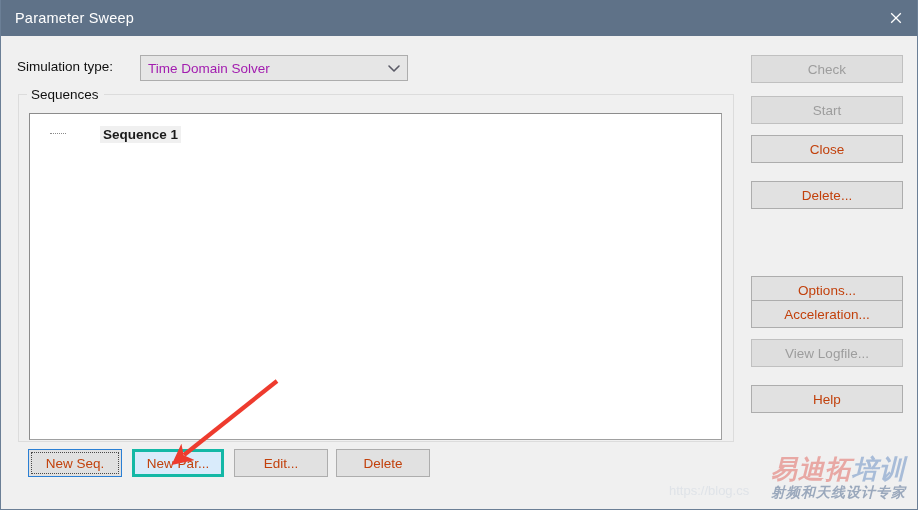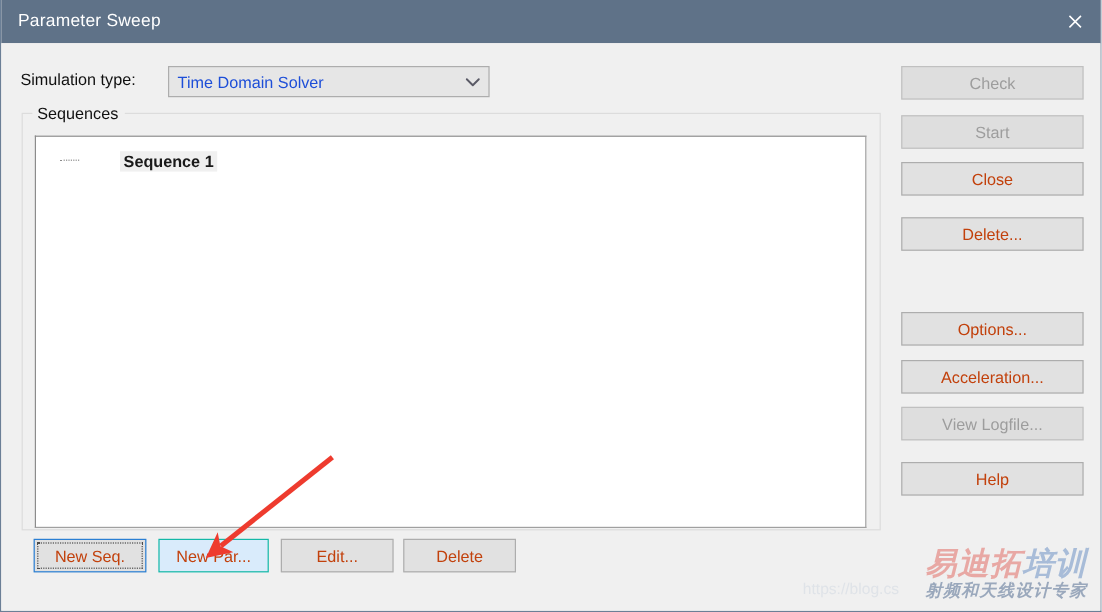--- a/index.html
+++ b/index.html
@@ -77,21 +77,21 @@
     background: #e6e6e6;
     border: 1px solid #adadad;
     box-sizing: border-box;
     display: flex;
     align-items: center;
     cursor: default;
   }
   .combobox-value {
     margin-left: 7px;
     font-size: 13.5px;
-    color: #1d4ed8;
+    color: #a21caf;
     white-space: nowrap;
     flex: 1;
   }
   .combobox-arrow {
     width: 26px;
     display: flex;
     align-items: center;
     justify-content: center;
   }
 
@@ -182,37 +182,37 @@
     border: 1px solid #2a7fd4;
     background: #e1e1e1;
   }
   .btn.focused .focus-ring {
     position: absolute;
     left: 2px; top: 2px; right: 2px; bottom: 2px;
     border: 1px dotted #4a4a4a;
     pointer-events: none;
   }
   .btn.hovered {
-    border: 1px solid #14b8a6;
+    border: 3px solid #14b8a6;
     background: #d9ebfb;
   }
 
   .btn-newseq  { left: 27px;  top: 449px; width: 94px;  height: 28px; }
   .btn-newpar  { left: 131px; top: 449px; width: 92px;  height: 28px; }
   .btn-edit    { left: 233px; top: 449px; width: 94px;  height: 28px; }
   .btn-delete  { left: 335px; top: 449px; width: 94px;  height: 28px; }
 
   
   .btn-right { left: 750px; width: 152px; height: 28px; }
   .btn-check        { top: 55px; }
   .btn-start        { top: 96px; }
   .btn-close        { top: 135px; }
   .btn-import       { top: 181px; }
   .btn-resulttpl    { top: 221px; }
-  .btn-options      { top: 260px; }
+  .btn-options      { top: 276px; }
   .btn-acceleration { top: 300px; }
   .btn-viewlogfile  { top: 339px; }
   .btn-help         { top: 385px; }
 
   
   .annotation-arrow {
     position: absolute;
     left: 0; top: 0;
     width: 918px;
     height: 510px;

